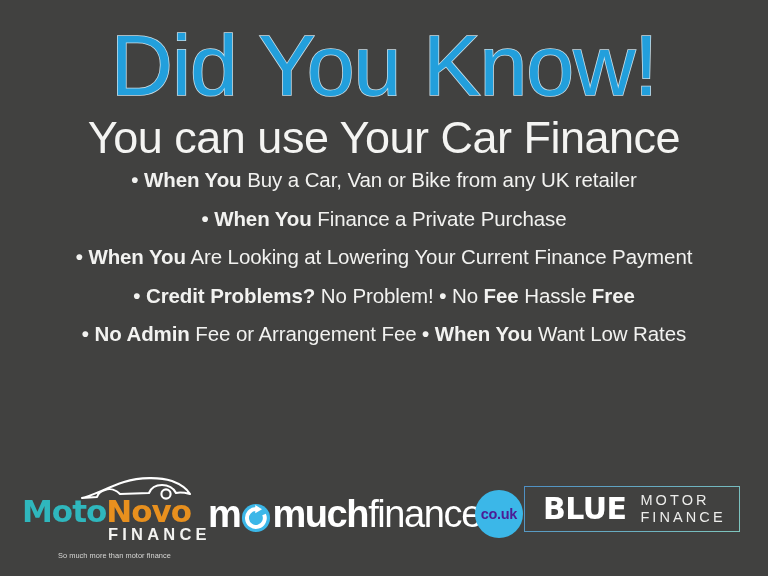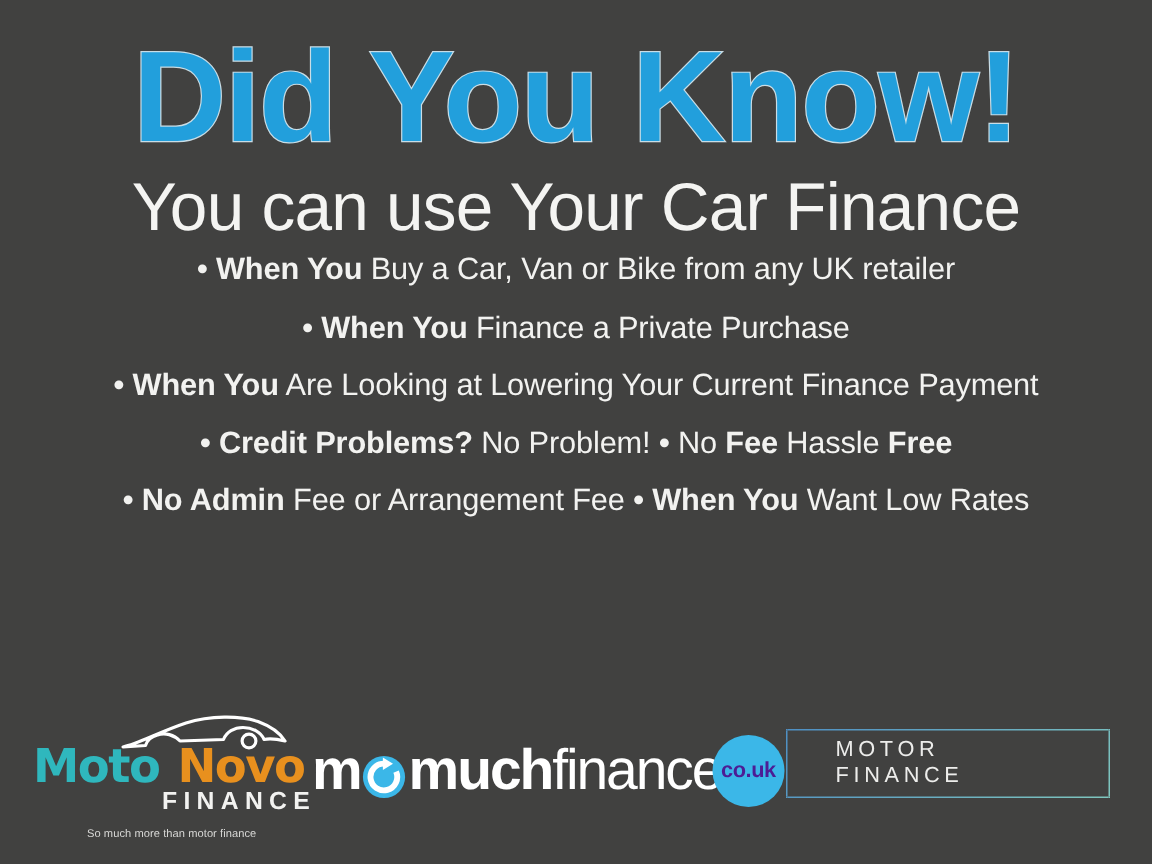--- a/index.html
+++ b/index.html
@@ -23,21 +23,21 @@
     position: relative;
     display: flex;
     flex-direction: column;
     align-items: center;
   }
 
   
   .headline {
     margin-top: 22px;
     font-size: 86px;
-    font-weight: bold;
+    font-weight: normal;
     line-height: 1.0;
     letter-spacing: -1px;
     color: #229FDC;
     -webkit-text-stroke: 1.6px #C9DDE6;
     paint-order: stroke fill;
     white-space: nowrap;
     text-align: right;
   }
 
   .subhead {
@@ -100,21 +100,21 @@
     left: 8px;
     top: 20px;
     font-size: 31px;
     font-weight: bold;
     letter-spacing: -1px;
     line-height: 1;
     white-space: nowrap;
     font-family: "DejaVu Sans", sans-serif;
   }
   .mn-moto { color: #2FB7BD; }
-  .mn-novo { color: #E8901E; margin-left: 12px; }
+  .mn-novo { color: #E8901E; }
   .mn-finance {
     position: absolute;
     left: 94px;
     top: 50px;
     font-size: 16.5px;
     letter-spacing: 4.2px;
     font-weight: bold;
     color: #F2F2F0;
     line-height: 1;
   }
@@ -254,20 +254,21 @@
         <span class="mf-bold">much</span>
           <span class="mf-light">finance</span>
       </span>
       <span class="mf-badge">co.uk</span>
     </div>
 
   </div>
 
   <div class="logo-blue">
     <div class="bmf-box">
+      <span class="bmf-blue">BLUE</span>
       <span class="bmf-stack">
         <span class="bmf-motor">MOTOR</span>
         <span class="bmf-fin">FINANCE</span>
       </span>
     </div>
   </div>
 
 </div>
 
 </body></html>

